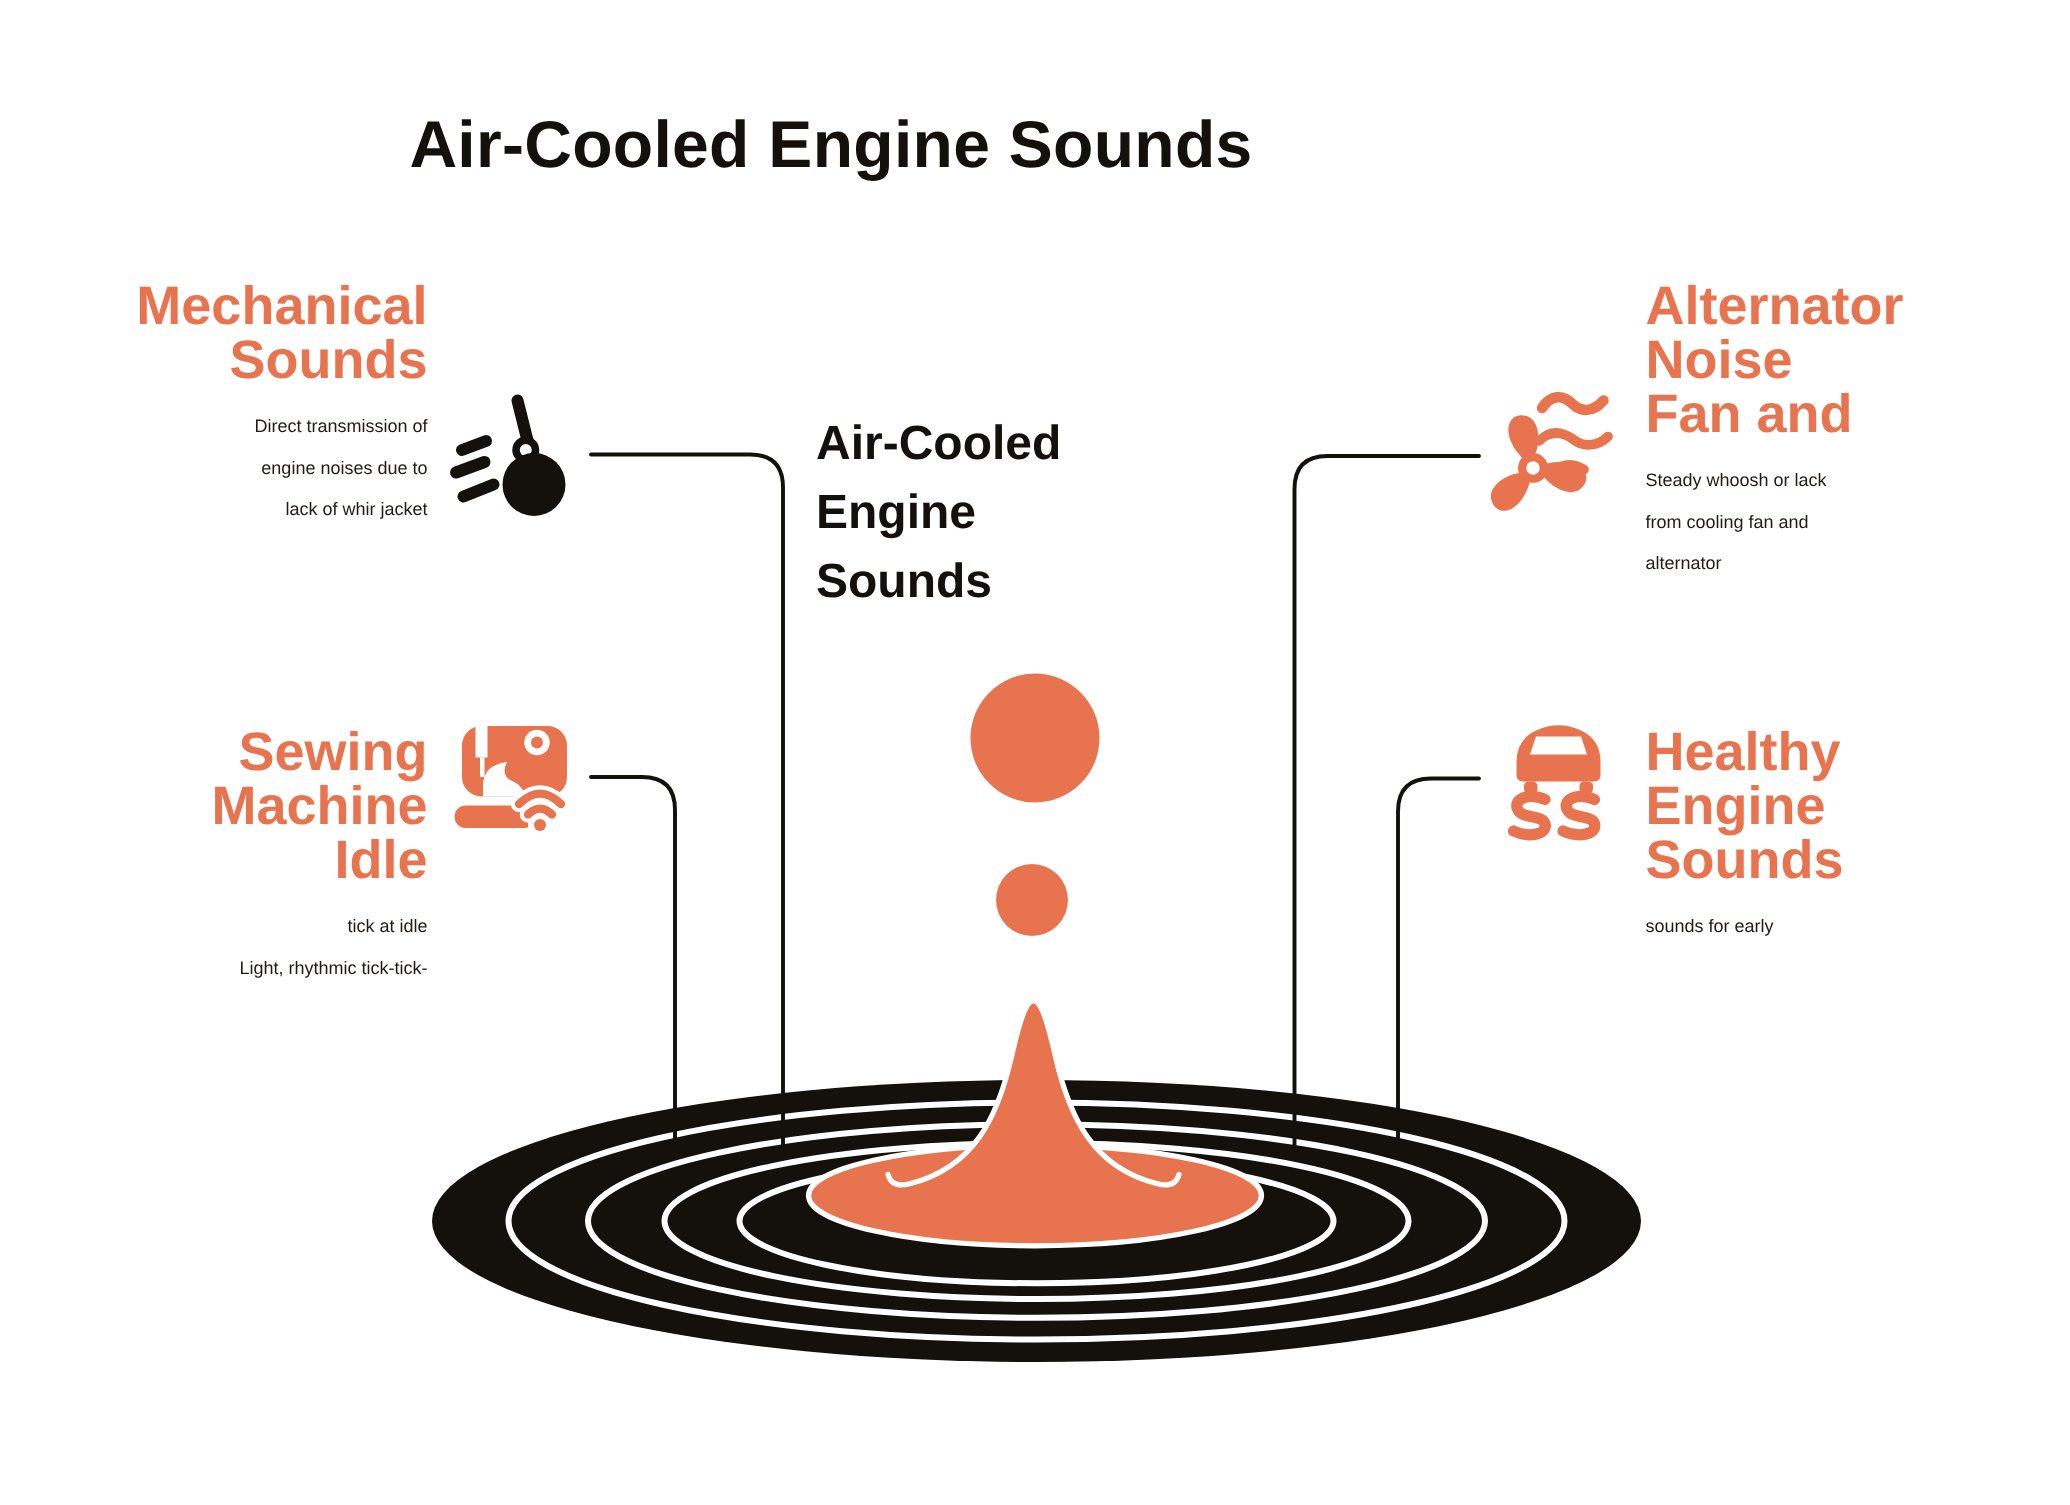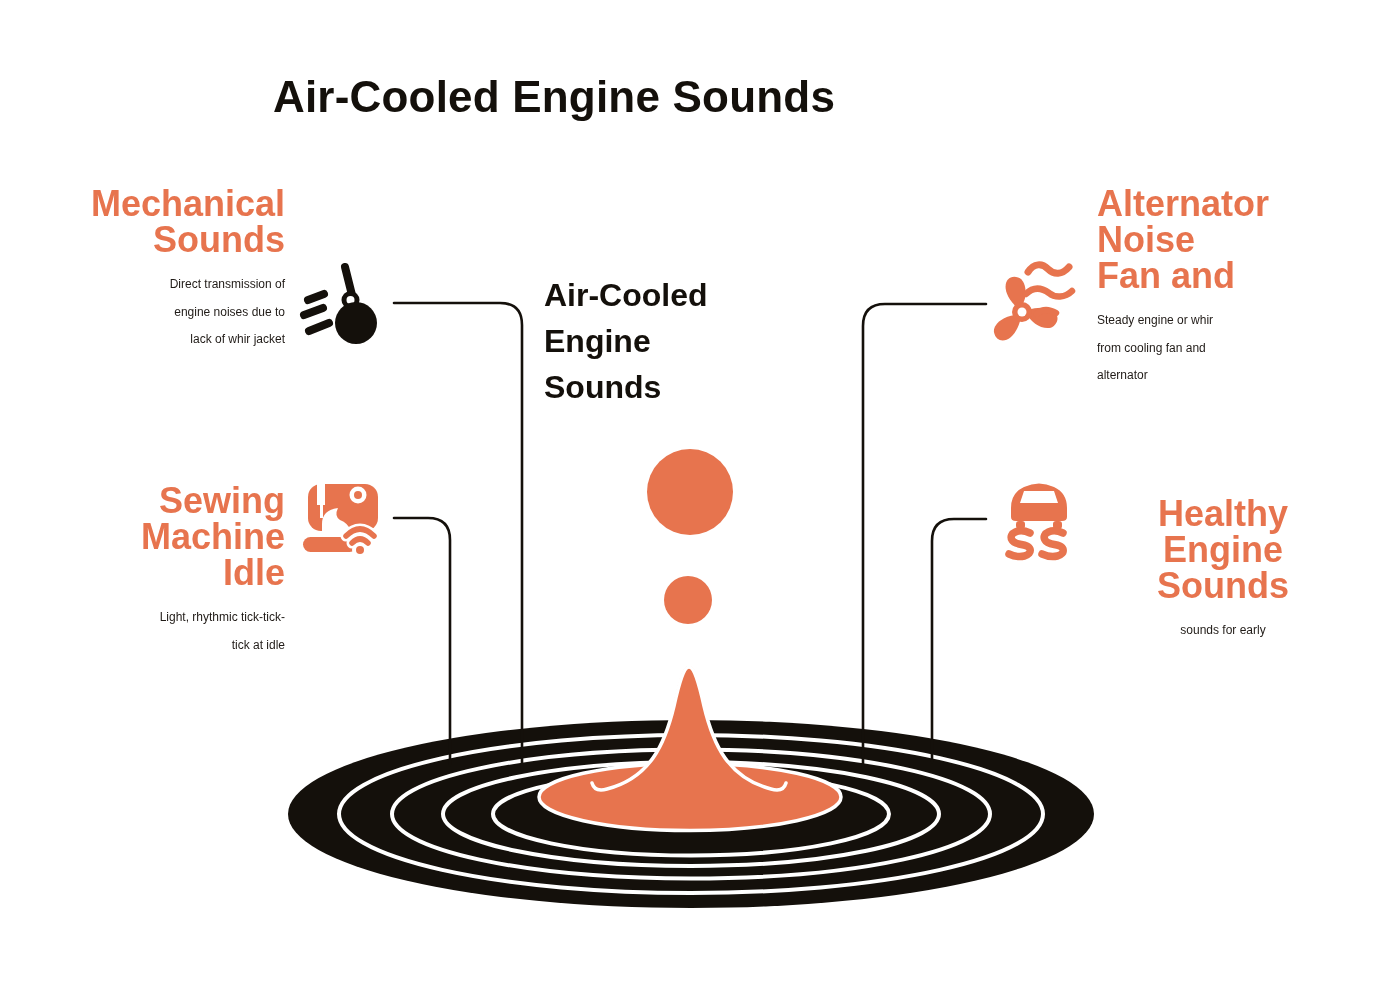--- a/index.html
+++ b/index.html
@@ -11,21 +11,21 @@
     text-align:center; font-size:44px; font-weight:700; color:var(--ink); letter-spacing:.2px; }
 
   .center-label { position:absolute; left:544px; top:272px; width:290px;
     text-align:left; font-size:32px; font-weight:700; line-height:46px; color:var(--ink); }
   .center-label .line { display:block; }
 
   .section { position:absolute; width:252px; }
   .sec-tl { left:33px;  top:186px; text-align:right; }
   .sec-bl { left:33px;  top:483px; text-align:right; }
   .sec-tr { left:1097px; top:186px; text-align:left; }
-  .sec-br { left:1097px; top:483px; text-align:center;margin-top:13px; }
+  .sec-br { left:1097px; top:483px; text-align:left; }
   .section h2 { margin:0; font-size:36px; line-height:36px; font-weight:700; color:var(--accent); }
   .section h2 .line { display:block; }
   .section p { margin:13px 0 0; font-size:12px; line-height:27.5px; color:var(--body-text); }
   .section p .line { display:block; }
 
   .scene { position:absolute; left:0; top:0; }
   .icon  { position:absolute; }
 
   .ink-fill   { fill:var(--ink); }
   .ink-stroke { stroke:var(--ink); fill:none; }
@@ -86,34 +86,34 @@
       <span class="line">lack of whir jacket</span>
     </p>
   </div>
 
   <div class="section sec-tr">
     <h2>
       <span class="line">Alternator Noise</span>
       <span class="line">Fan and</span>
     </h2>
     <p>
-      <span class="line">Steady engine or whir</span>
+      <span class="line">Steady whoosh or lack</span>
       <span class="line">from cooling fan and</span>
       <span class="line">alternator</span>
     </p>
   </div>
 
   <div class="section sec-bl">
     <h2>
       <span class="line">Sewing Machine</span>
       <span class="line">Idle</span>
     </h2>
     <p>
+      <span class="line">tick at idle</span>
       <span class="line">Light, rhythmic tick-tick-</span>
-      <span class="line">tick at idle</span>
     </p>
   </div>
 
   <div class="section sec-br">
     <h2>
       <span class="line">Healthy Engine</span>
       <span class="line">Sounds</span>
     </h2>
     <p>
       <span class="line">sounds for early</span>

